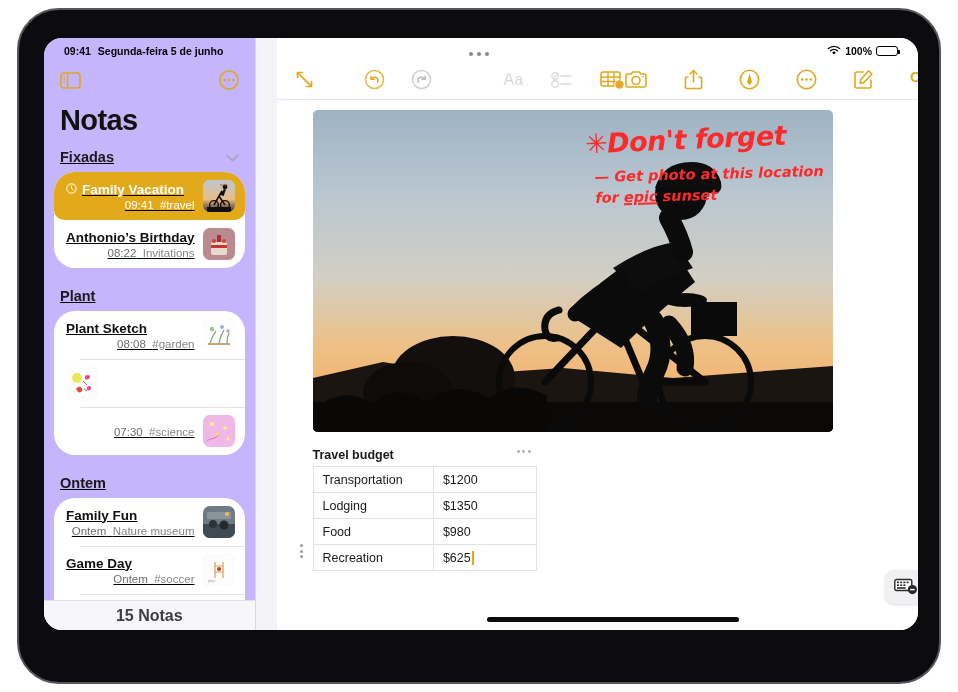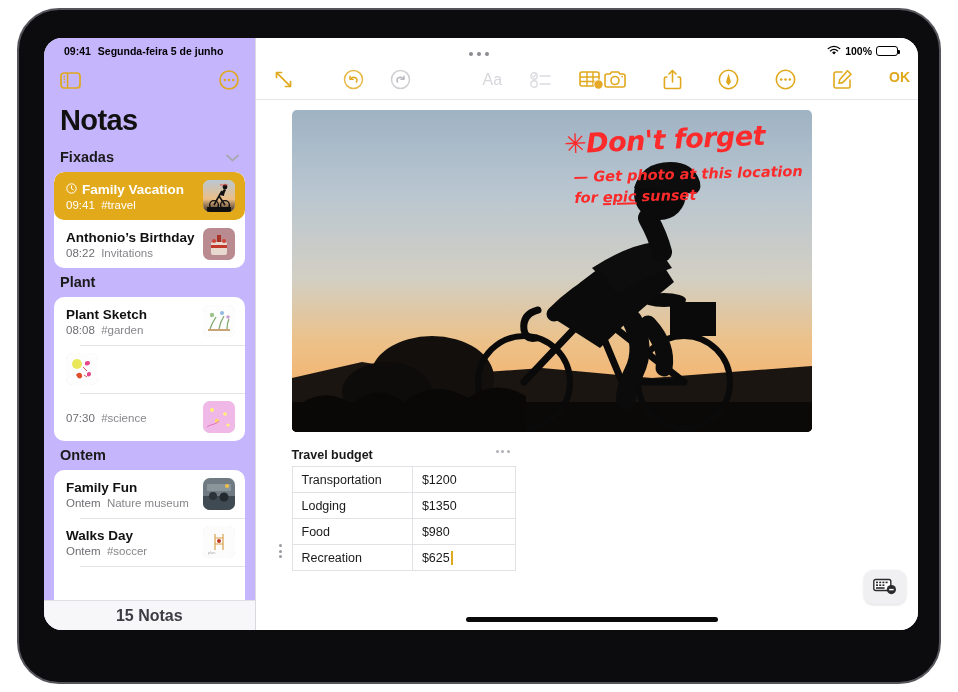--- a/index.html
+++ b/index.html
@@ -95,34 +95,35 @@
   .icon-btn { cursor: pointer; display: flex; align-items: center; justify-content: center; }
 
   .sb-title {
     font-size: 29px;
     font-weight: bold;
     letter-spacing: -0.6px;
     color: #111;
     padding: 4px 16px 6px 16px;
   }
 
-  .sb-scroll { flex: 1; overflow: hidden; padding: 0 10px; }
+  .sb-scroll { flex: 1; overflow: hidden; padding: 0 10px; text-decoration: underline; }
 
   .group-head {
     display: flex; align-items: center; justify-content: space-between;
     font-size: 14.5px; font-weight: bold; color: #1a1a1a;
     padding: 6px 6px 7px 6px;
   }
   .chev { color: #a0a0a8; font-size: 13px; }
 
   .card {
     background: #fff;
-    border-radius: 10px;
+    border-radius: 21px;
     overflow: hidden;
-    margin-bottom: 0;
+    margin-bottom: 14px;
+    text-align: right;
   }
 
   .note-row {
     display: flex; align-items: center;
     padding: 8px 10px 8px 12px;
     gap: 8px;
     position: relative;
     cursor: pointer;
     min-height: 46px;
   }
@@ -171,20 +172,21 @@
   }
 
   
   .main {
     flex: 1;
     background: #fff;
     display: flex;
     flex-direction: column;
     position: relative;
     padding-top: 22px;
+    margin-left: 21px;
   }
   .toolbar {
     height: 40px;
     display: flex; align-items: center;
     padding: 0 18px;
     gap: 0;
     border-bottom: 1px solid #e6e6ea;
     position: relative;
   }
   .tb-left { display: flex; align-items: center; gap: 26px; }
@@ -491,21 +493,21 @@
                 <circle cx="21" cy="19" r="4.5" fill="#222a30"></circle>
                 <rect x="4" y="6" width="24" height="7" fill="#8a949b"></rect>
                 <circle cx="24" cy="8" r="2" fill="#f0c04a"></circle>
               </svg>
             </div>
           </div>
 
           <div class="note-row">
             <div class="note-body">
               <div class="note-title">
-                <span>Walks Day</span>
+                <span>Game Day</span>
               </div>
               <div class="note-sub">
                 <span class="t">Ontem</span>
                 &nbsp;<span>#soccer</span>
               </div>
             </div>
             <div class="thumb">
               <svg width="32" height="32" viewBox="0 0 32 32">
                 <rect width="32" height="32" fill="#fcfcfc"></rect>
                 <path d="M12 8v16M20 8v16" stroke="#d9a14a" stroke-width="1.2"></path>

